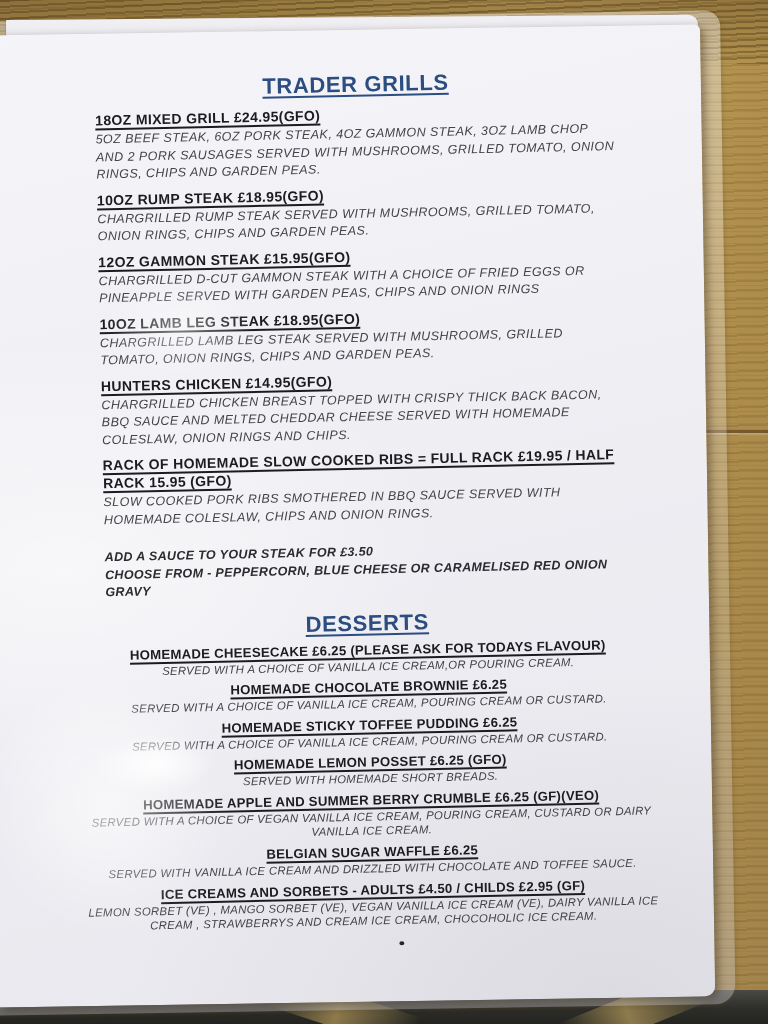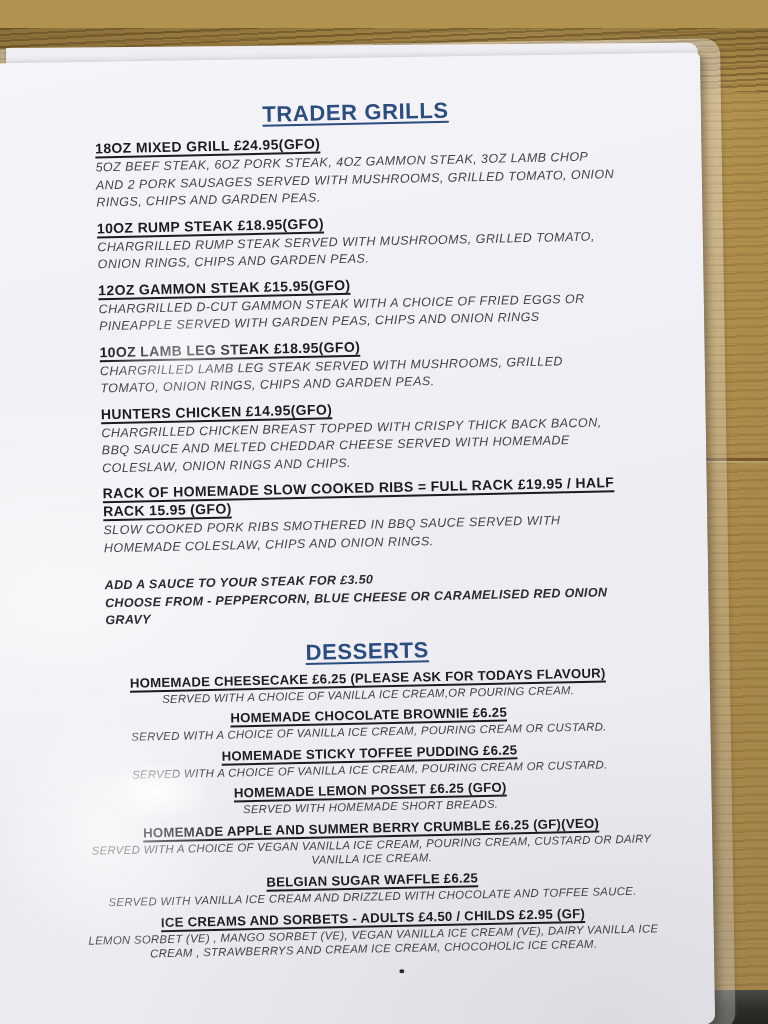--- a/index.html
+++ b/index.html
@@ -1,21 +1,21 @@
 <!DOCTYPE html>
 <html style="--blue: #2b4d80; --ink: #1b1b20; --desc: #434349;"><head>
 <meta charset="utf-8">
 <style>
   html,body{margin:0;padding:0;}
   body{
     width:768px;height:1024px;overflow:hidden;position:relative;
     font-family:"Liberation Sans", sans-serif;
     background:#b2924f;
   }
-  .scene{position:absolute;inset:0;overflow:hidden;margin-top:28px;}
+  .scene{position:absolute;inset:0;overflow:hidden;}
 
   
   .wood{
     position:absolute;inset:0;
     background:
       repeating-linear-gradient(178deg, rgba(96,72,30,0.20) 0 2px, rgba(0,0,0,0) 2px 9px),
       repeating-linear-gradient(179.3deg, rgba(137,108,52,0.22) 0 1px, rgba(0,0,0,0) 1px 6px),
       linear-gradient(104deg,#a5864a 0%, #b79750 28%, #c3a35e 52%, #b08f4c 78%, #a2834a 100%);
   }
   .wood-grain-top{

